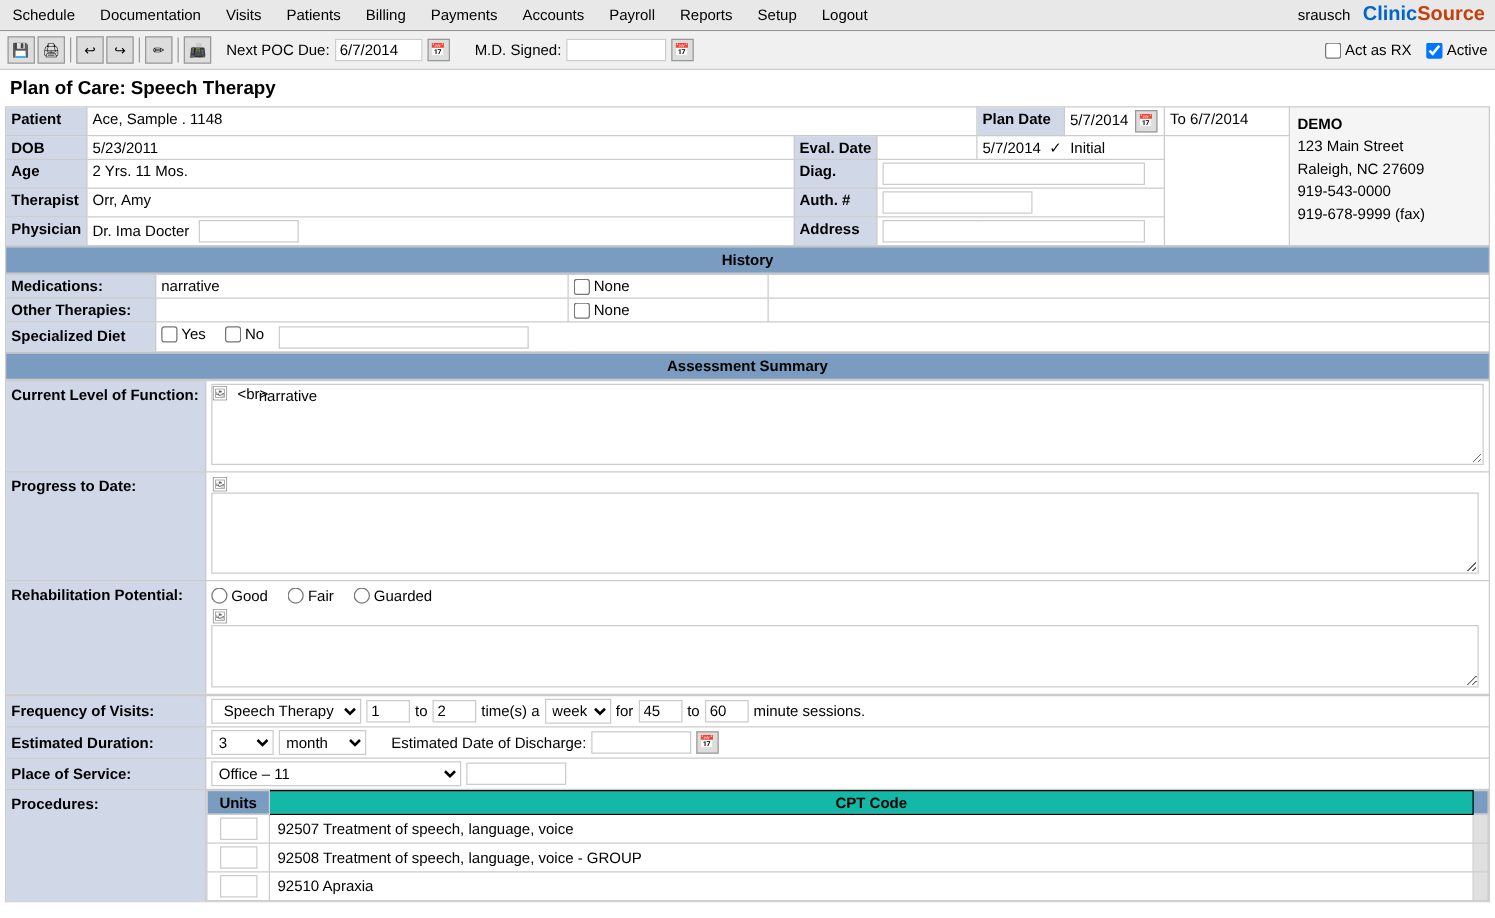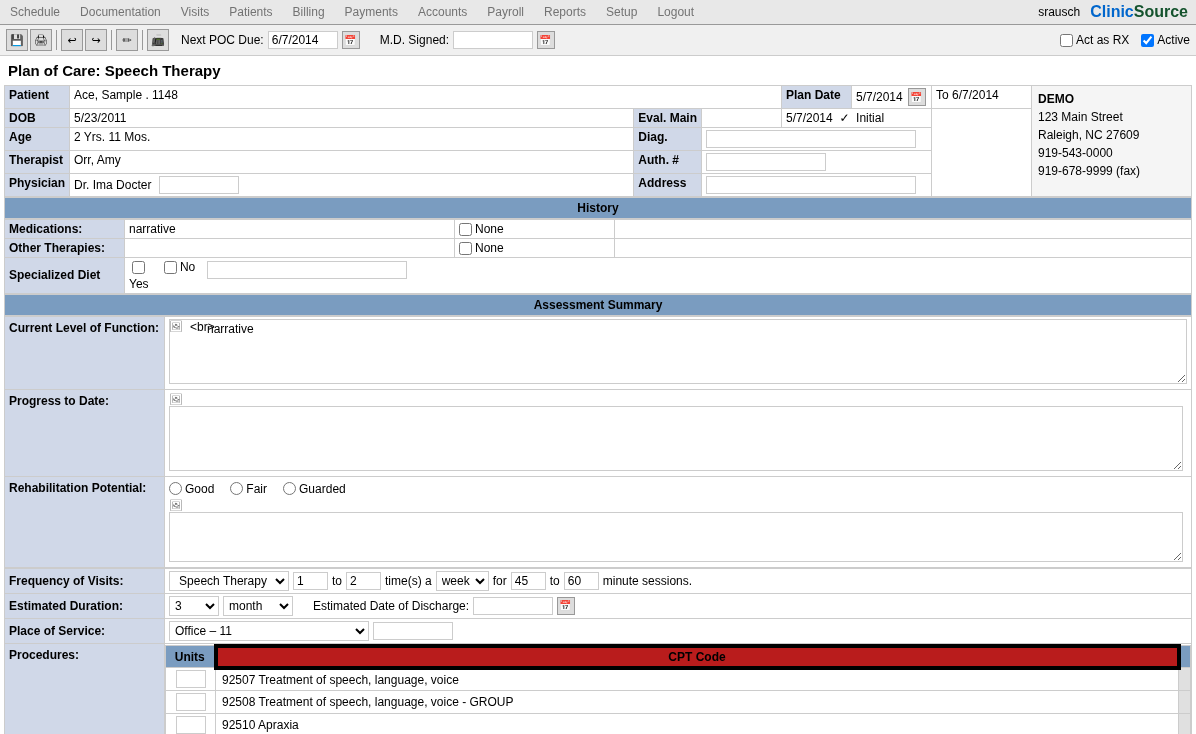--- a/index.html
+++ b/index.html
@@ -1,23 +1,23 @@
 <!DOCTYPE html>
 <html><head>
   <meta charset="utf-8">
   <style>
     * { box-sizing: border-box; margin: 0; padding: 0; }
     body { font-family: Arial, sans-serif; font-size: 12px; background: #fff; color: #000; }
     
     
     .top-nav { background: #e8e8e8; border-bottom: 1px solid #999; display: flex; align-items: center; padding: 2px 0; }
-    .top-nav a { padding: 3px 10px; text-decoration: none; color: #737373; font-size: 12px; }
+    .top-nav a { padding: 3px 10px; text-decoration: none; color: #000000; font-size: 12px; }
     .top-nav-right { margin-left: auto; display: flex; align-items: center; padding-right: 8px; font-size: 12px; }
     .clinicsource-logo { font-size: 16px; font-weight: bold; color: #0066cc; margin-left: 4px; }
-    .clinicsource-logo span { color: #14532d; }
+    .clinicsource-logo span { color: #c2410c; }
     
     
     .toolbar { background: #f0f0f0; border-bottom: 1px solid #ccc; display: flex; align-items: center; padding: 4px 6px; gap: 4px; }
     .toolbar-btn { width: 22px; height: 22px; background: #ddd; border: 1px solid #999; cursor: pointer; display: inline-flex; align-items: center; justify-content: center; font-size: 11px; }
     .toolbar-sep { width: 1px; height: 20px; background: #999; margin: 0 2px; }
     .toolbar-group { display: flex; align-items: center; gap: 2px; }
     .poc-due { display: flex; align-items: center; gap: 4px; margin-left: 8px; font-size: 12px; }
     .poc-due input { border: 1px solid #999; padding: 1px 3px; width: 70px; font-size: 12px; }
     .date-btn { width: 18px; height: 18px; background: #ddd; border: 1px solid #999; cursor: pointer; display: inline-flex; align-items: center; justify-content: center; font-size: 10px; }
     .md-signed { display: flex; align-items: center; gap: 4px; margin-left: 16px; font-size: 12px; }
@@ -135,21 +135,21 @@
           <div style="font-weight:bold;">DEMO</div>
           <div>123 Main Street</div>
           <div>Raleigh, NC 27609</div>
           <div>919-543-0000</div>
           <div>919-678-9999 (fax)</div>
         </td>
       </tr>
       <tr>
         <td class="label">DOB</td>
         <td class="value">5/23/2011</td>
-        <td class="label" style="width:60px;">Eval. Main</td>
+        <td class="label" style="width:60px;">Eval. Date</td>
         <td class="value" style="width:80px;"></td>
 
         <td class="value" colspan="2">
           <span>5/7/2014</span>
           &nbsp;✓&nbsp;
           <span>Initial</span>
         </td>
       </tr>
       <tr>
         <td class="label">Age</td>
@@ -198,21 +198,21 @@
           <label class="checkbox-label">
             <input type="checkbox" style="">
             <span>None</span>
           </label>
         </td>
         <td></td>
       </tr>
       <tr>
         <td class="form-label">Specialized Diet</td>
         <td colspan="3">
-          <label class="checkbox-label" style="display:inline-flex; gap:3px; margin-right:12px;flex-direction:column;">
+          <label class="checkbox-label" style="display:inline-flex; gap:3px; margin-right:12px;">
             <input type="checkbox" style="">
             <span>Yes</span>
           </label>
           <label class="checkbox-label" style="display:inline-flex; gap:3px;">
             <input type="checkbox" style="">
             <span>No</span>
           </label>
           <input type="text" style="width: 200px; margin-left: 8px;">
         </td>
       </tr>
@@ -313,21 +313,21 @@
         </td>
       </tr>
       <tr>
         <td class="form-label" style="vertical-align:top; padding-top:4px;">Procedures:</td>
         <td style="padding:0;">
 
           <table style="width:100%; border-collapse:collapse;">
             <thead>
               <tr>
                 <th style="width:50px; background:#7a9cc0; border:1px solid #ccc; padding:2px 4px;">Units</th>
-                <th style="background:#b91c1c; border:4px solid #000000; padding:2px 4px;">CPT Code</th>
+                <th style="background:#14b8a6; border:1px solid #000000; padding:2px 4px;">CPT Code</th>
                 <th style="width:12px; background:#7a9cc0; border:1px solid #ccc;"></th>
               </tr>
             </thead>
             <tbody id="procedures-body">
             <tr>
       <td style="border:1px solid #ccc; padding:2px 4px; text-align:center;">
         <input type="text" style="width: 30px; border: 1px solid rgb(204, 204, 204);">
       </td>
       <td style="border:1px solid #ccc; padding:2px 6px;">92507 Treatment of speech, language, voice</td>
       <td style="border:1px solid #ccc; width:12px; background:#e0e0e0;"></td>

